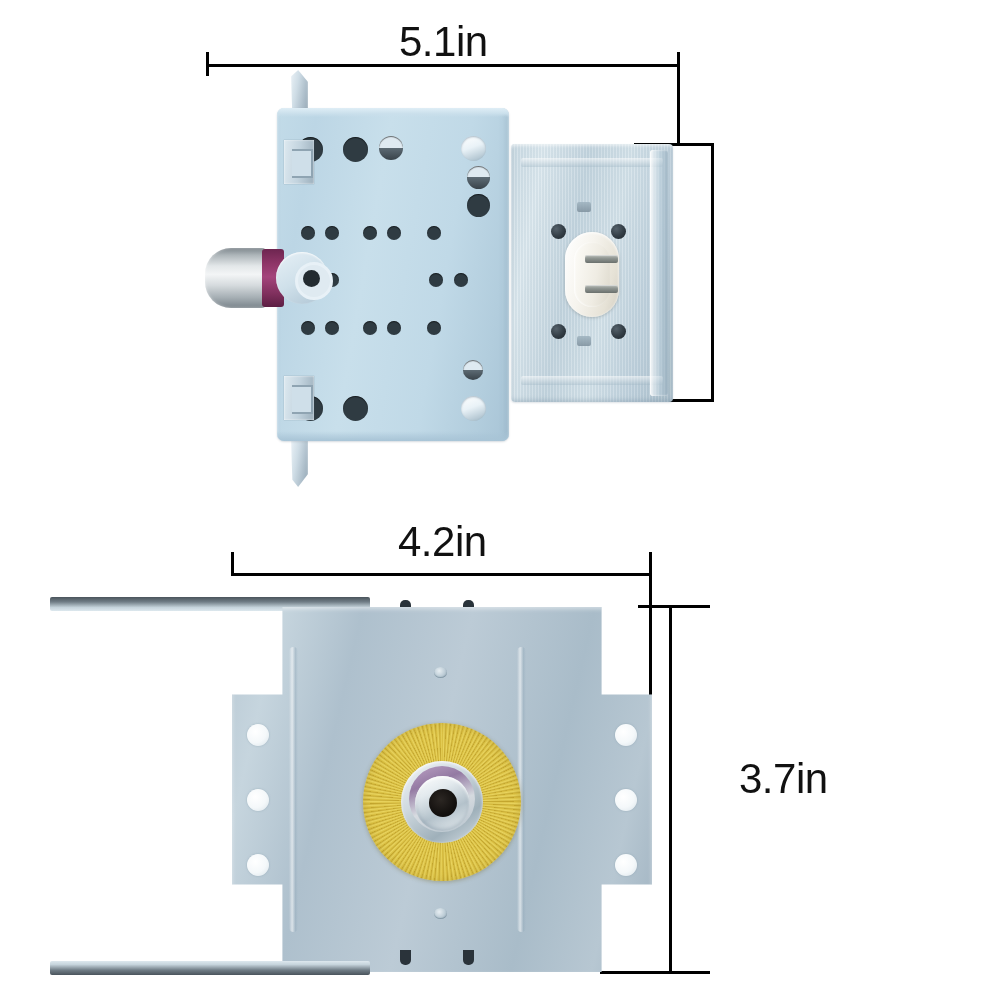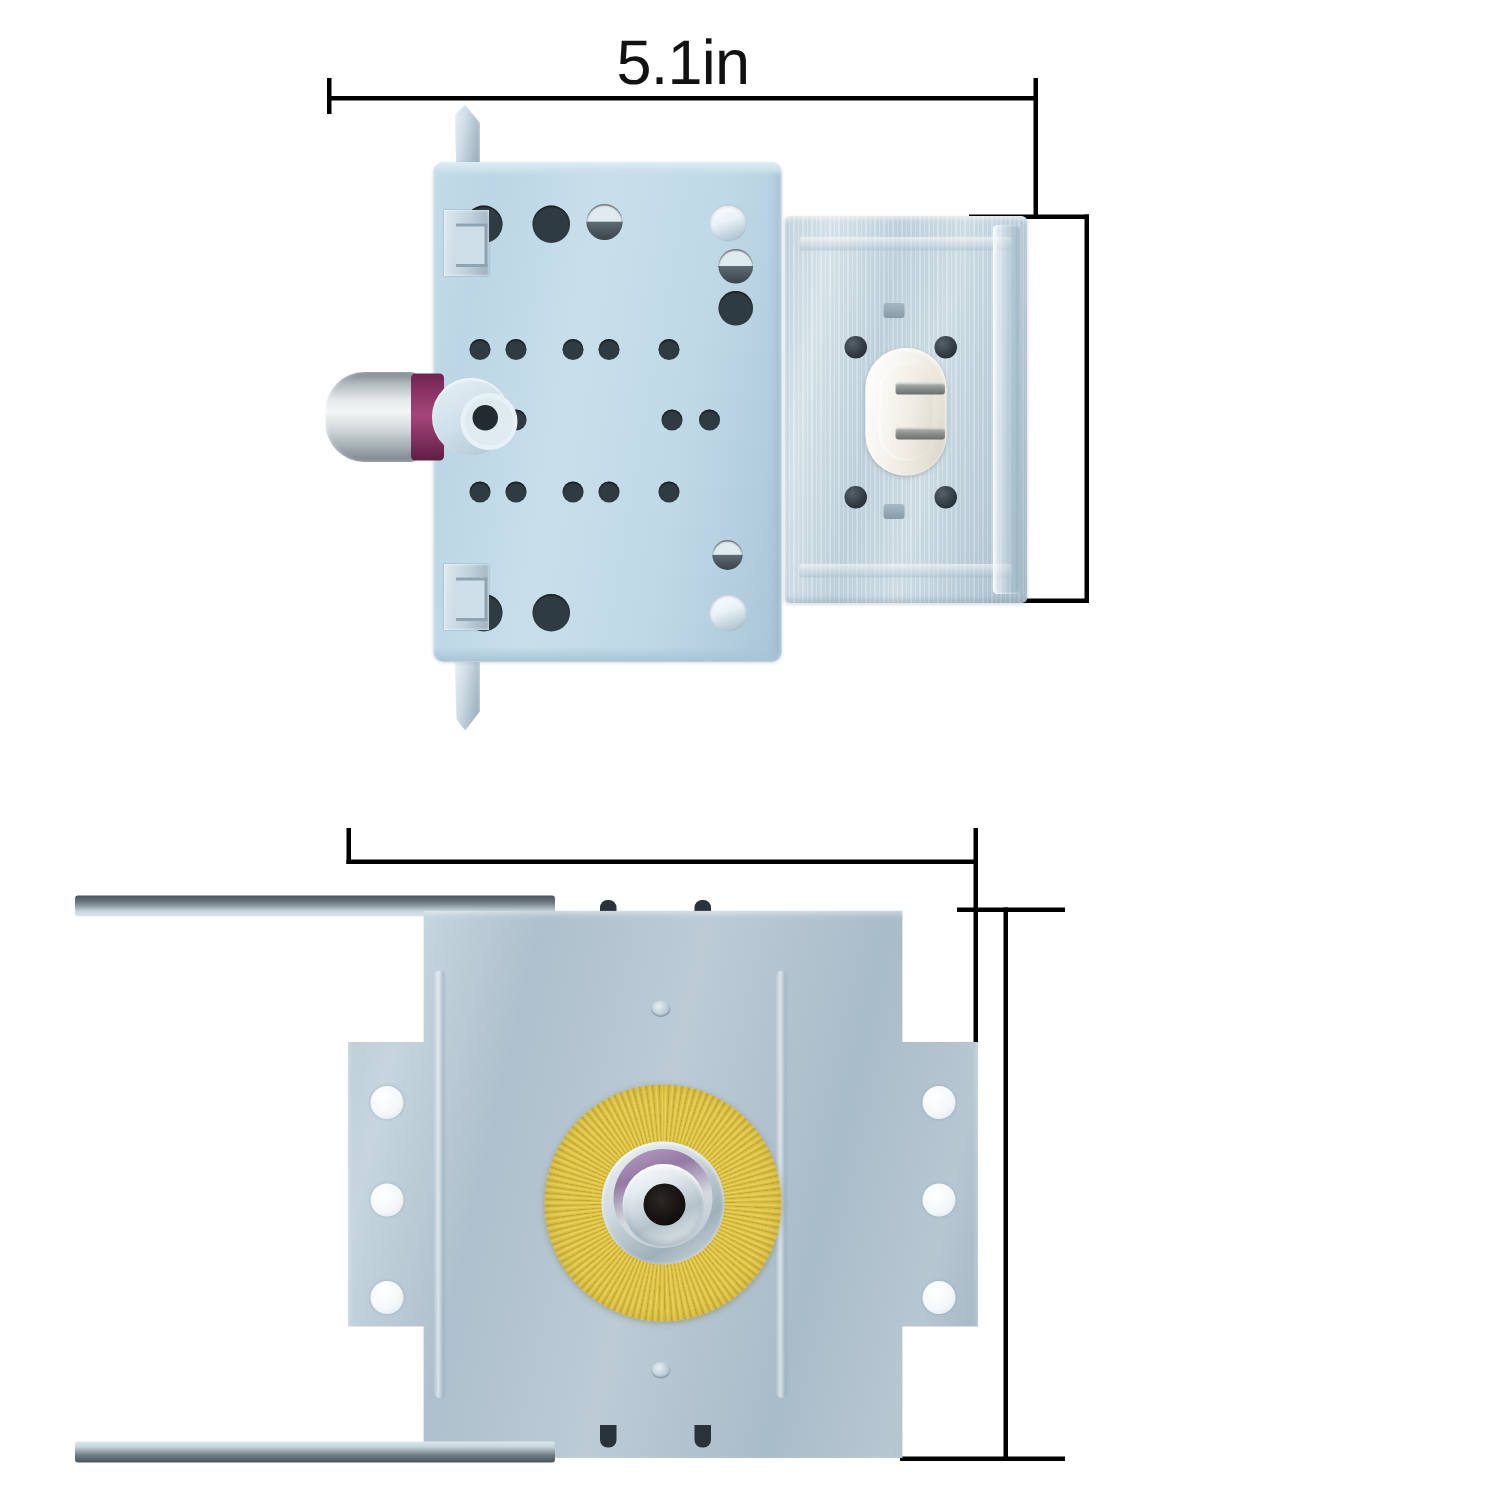--- a/index.html
+++ b/index.html
@@ -38,21 +38,21 @@
   
   .rule {
     position: absolute;
     background: #000000;
   }
 
   
   .part { position: absolute; }
 
   
-  #magnetron-side { left: 12px; top: 0; width: 912px; height: 500px; }
+  #magnetron-side { left: 0; top: 0; width: 912px; height: 500px; }
 
   .mag-body {
     position: absolute;
     left: 277px; top: 108px;
     width: 232px; height: 333px;
     border-radius: 7px;
     background:
       linear-gradient(100deg,
         #c2dbe8 0%,
         #bcd6e5 14%,
@@ -431,24 +431,26 @@
         <div class="terminal-slot" style="top:43px;"></div>
       </div>
     </div>
   </div>
 
   <div class="part" id="magnetron-face">
 
     <div class="rule" style="left:231px; top:552px; width:3px; height:24px;"></div>
     <div class="rule" style="left:231px; top:573px; width:421px; height:3px;"></div>
     <div class="rule" style="left:649px; top:552px; width:3px; height:260px;"></div>
+    <div class="dim-label dim-top-2">4.2in</div>
 
     <div class="rule" style="left:638px; top:605px; width:72px; height:3px;"></div>
     <div class="rule" style="left:669px; top:605px; width:3px; height:368px;"></div>
     <div class="rule" style="left:600px; top:971px; width:110px; height:3px;"></div>
+    <div class="dim-label dim-right-2">3.7in</div>
 
     <div class="plate-edge" style="top:597px;"></div>
     <div class="plate-nub up" style="left:400px; top:600px;"></div>
     <div class="plate-nub up" style="left:463px; top:600px;"></div>
 
     <div class="plate">
       <div class="plate-rib" style="left:57px;"></div>
       <div class="plate-rib" style="left:285px;"></div>
     </div>
 

